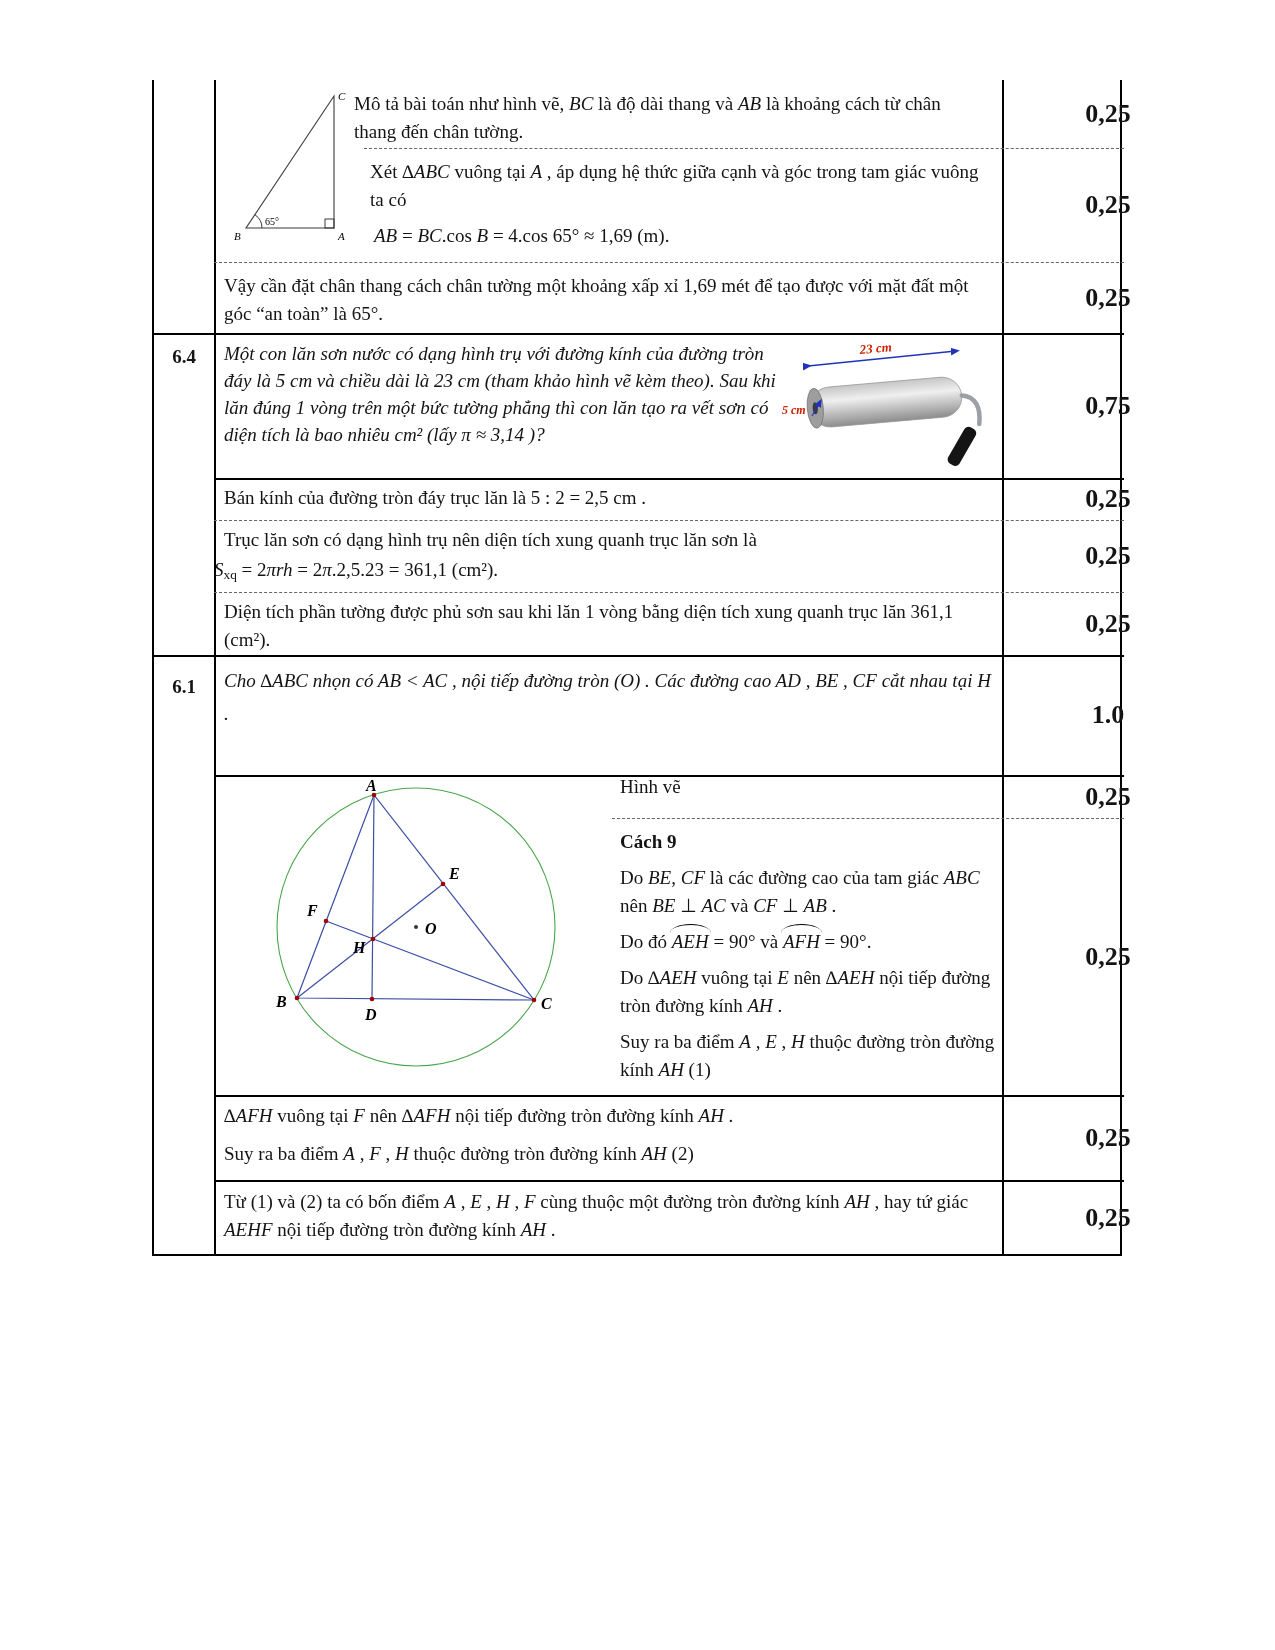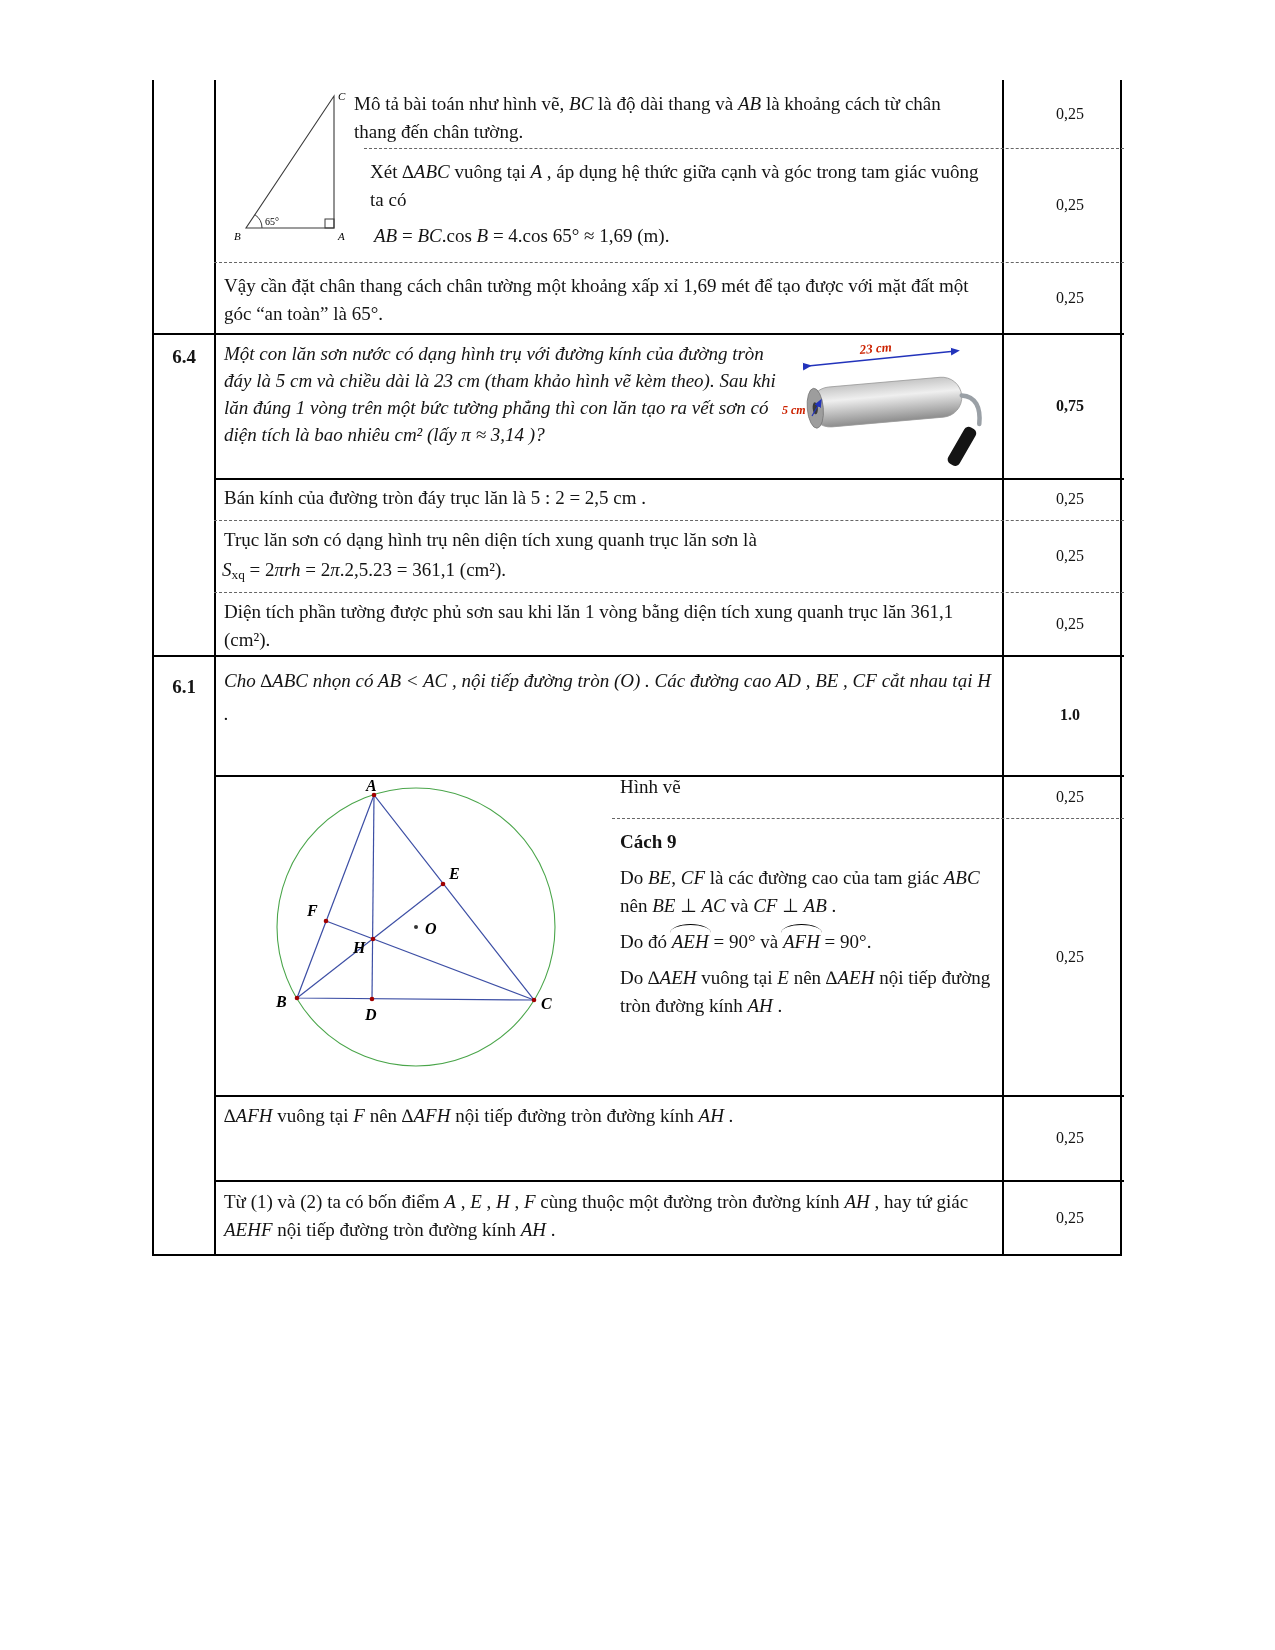--- a/index.html
+++ b/index.html
@@ -9,22 +9,22 @@
   .tbl { position:absolute; left:152px; top:80px; width:970px; height:1176px;
          border:2px solid #000; border-top:none; }
   .vline { position:absolute; top:0; bottom:0; width:2px; background:#000; }
   .hline { position:absolute; height:0; border-top:2px solid #000; }
   .hline.dashed { border-top:1.6px dashed #666; }
   .txt { position:absolute; font-size:19px; line-height:28px; }
   .italic { font-style:italic; }
   .bold { font-weight:bold; }
   .numlabel { position:absolute; left:0; width:60px; text-align:center;
               font-weight:bold; font-size:19px; }
-  .scorecell { position:absolute; left:856px; width:120px; display:flex;
-               align-items:center; justify-content:center; font-size:16px; }
+  .scorecell { position:absolute; left:894px; width:120px; display:flex;
+               align-items:center; justify-content:center; font-size:26px;font-weight:bold; }
   .m { font-style:italic; }
   .sub { font-size:0.7em; vertical-align:-0.25em; font-style:normal; }
   .arc { position:relative; display:inline-block; }
   .arc::before { content:""; position:absolute; left:-2px; right:-2px; top:-4px; height:8px;
                  border-top:1.6px solid #000;
                  border-radius:50% 50% 0 0 / 100% 100% 0 0; }
   .figbox { position:absolute; }
   .cach1col { position:absolute; display:flex; flex-direction:column; gap:8px; }
   svg text { font-family:"Liberation Serif", serif; }
 </style>
@@ -97,21 +97,21 @@
         </g>
         <line x1="26" y1="28" x2="174" y2="13" stroke="#2233bb" stroke-width="1.3" marker-start="url(#ab)" marker-end="url(#ab)"></line>
         <text x="78" y="16" font-size="13" font-style="italic" font-weight="bold" fill="#cc2200" transform="rotate(-5 78 16)">23 cm</text>
         <text x="0" y="76" font-size="12" font-style="italic" font-weight="bold" fill="#cc2200">5 cm</text>
         <line x1="30" y1="78" x2="38" y2="64" stroke="#2233bb" stroke-width="1.2" marker-end="url(#ab)"></line>
       </svg>
     </div>
 
     <div class="txt" style="left:70px; top:404px; width:772px"><span>Bán kính của đường tròn đáy trục lăn là 5 : 2 = 2,5 cm .</span></div>
     <div class="txt" style="left:70px; top:446px; width:772px"><span>Trục lăn sơn có dạng hình trụ nên diện tích xung quanh trục lăn sơn là</span></div>
-    <div class="txt" style="left:68px; top:476px; width:772px"><span class="m">S</span><span class="sub">xq</span><span> = 2</span><span class="m">πrh</span><span> = 2</span><span class="m">π</span><span>.2,5.23 = 361,1  (cm²).</span></div>
+    <div class="txt" style="left:60px; top:476px; width:772px"><span class="m">S</span><span class="sub">xq</span><span> = 2</span><span class="m">πrh</span><span> = 2</span><span class="m">π</span><span>.2,5.23 = 361,1  (cm²).</span></div>
     <div class="txt" style="left:70px; top:518px; width:772px"><span>Diện tích phần tường được phủ sơn sau khi lăn 1 vòng bằng diện tích xung quanh trục lăn 361,1 (cm²).</span></div>
 
     <div class="scorecell bold" style="top:253px; height:145px">0,75</div>
     <div class="scorecell" style="top:398px; height:42px">0,25</div>
     <div class="scorecell" style="top:440px; height:72px">0,25</div>
     <div class="scorecell" style="top:512px; height:63px">0,25</div>
 
     <div class="numlabel" style="top:596px">6.1</div>
 
     <div class="txt italic" style="left:70px; top:584px; width:772px; line-height:33px"><span>Cho </span><span class="m">∆ABC</span><span> nhọn có </span><span class="m">AB &lt; AC</span><span> , nội tiếp đường tròn </span><span class="m">(O)</span><span> . Các đường cao </span><span class="m">AD</span><span> , </span><span class="m">BE</span><span> , </span><span class="m">CF</span><span> cắt nhau tại </span><span class="m">H</span><span> .</span></div>
@@ -148,23 +148,25 @@
       </svg>
     </div>
 
     <div class="txt" style="left:466px; top:693px; width:370px">Hình vẽ</div>
 
     <div class="cach1col" style="left:466px; top:748px; width:378px">
       <div class="txt bold" style="position:static">Cách 9</div>
       <div class="txt" style="position:static"><span>Do </span><span class="m">BE</span><span>, </span><span class="m">CF</span><span> là các đường cao của tam giác </span><span class="m">ABC</span><span> nên </span><span class="m">BE</span><span> ⊥ </span><span class="m">AC</span><span> và </span><span class="m">CF</span><span> ⊥ </span><span class="m">AB</span><span> .</span></div>
       <div class="txt" style="position:static"><span>Do đó </span><span class="m arc">AEH</span><span> = 90°  và  </span><span class="m arc">AFH</span><span> = 90°.</span></div>
       <div class="txt" style="position:static"><span>Do </span><span class="m">∆AEH</span><span> vuông tại </span><span class="m">E</span><span> nên </span><span class="m">∆AEH</span><span> nội tiếp đường tròn đường kính </span><span class="m">AH</span><span> .</span></div>
+      <div class="txt" style="position:static"><span>Suy ra ba điểm </span><span class="m">A</span><span> , </span><span class="m">E</span><span> , </span><span class="m">H</span><span> thuộc đường tròn đường kính </span><span class="m">AH</span><span> (1)</span></div>
     </div>
 
     <div class="txt" style="left:70px; top:1022px; width:772px"><span class="m">∆AFH</span><span> vuông tại </span><span class="m">F</span><span> nên </span><span class="m">∆AFH</span><span> nội tiếp đường tròn đường kính </span><span class="m">AH</span><span> .</span></div>
+    <div class="txt" style="left:70px; top:1060px; width:772px"><span>Suy ra ba điểm </span><span class="m">A</span><span> , </span><span class="m">F</span><span> , </span><span class="m">H</span><span> thuộc đường tròn đường kính </span><span class="m">AH</span><span> (2)</span></div>
     <div class="txt" style="left:70px; top:1108px; width:778px"><span>Từ (1) và (2) ta có bốn điểm </span><span class="m">A</span><span> , </span><span class="m">E</span><span> , </span><span class="m">H</span><span> , </span><span class="m">F</span><span> cùng thuộc một đường tròn đường kính </span><span class="m">AH</span><span> , hay tứ giác </span><span class="m">AEHF</span><span> nội tiếp đường tròn đường kính </span><span class="m">AH</span><span> .</span></div>
 
     <div class="scorecell bold" style="top:575px; height:120px">1.0</div>
     <div class="scorecell" style="top:695px; height:43px">0,25</div>
     <div class="scorecell" style="top:738px; height:277px">0,25</div>
     <div class="scorecell" style="top:1015px; height:85px">0,25</div>
     <div class="scorecell" style="top:1100px; height:76px">0,25</div>
 
   </div>
 </div>

